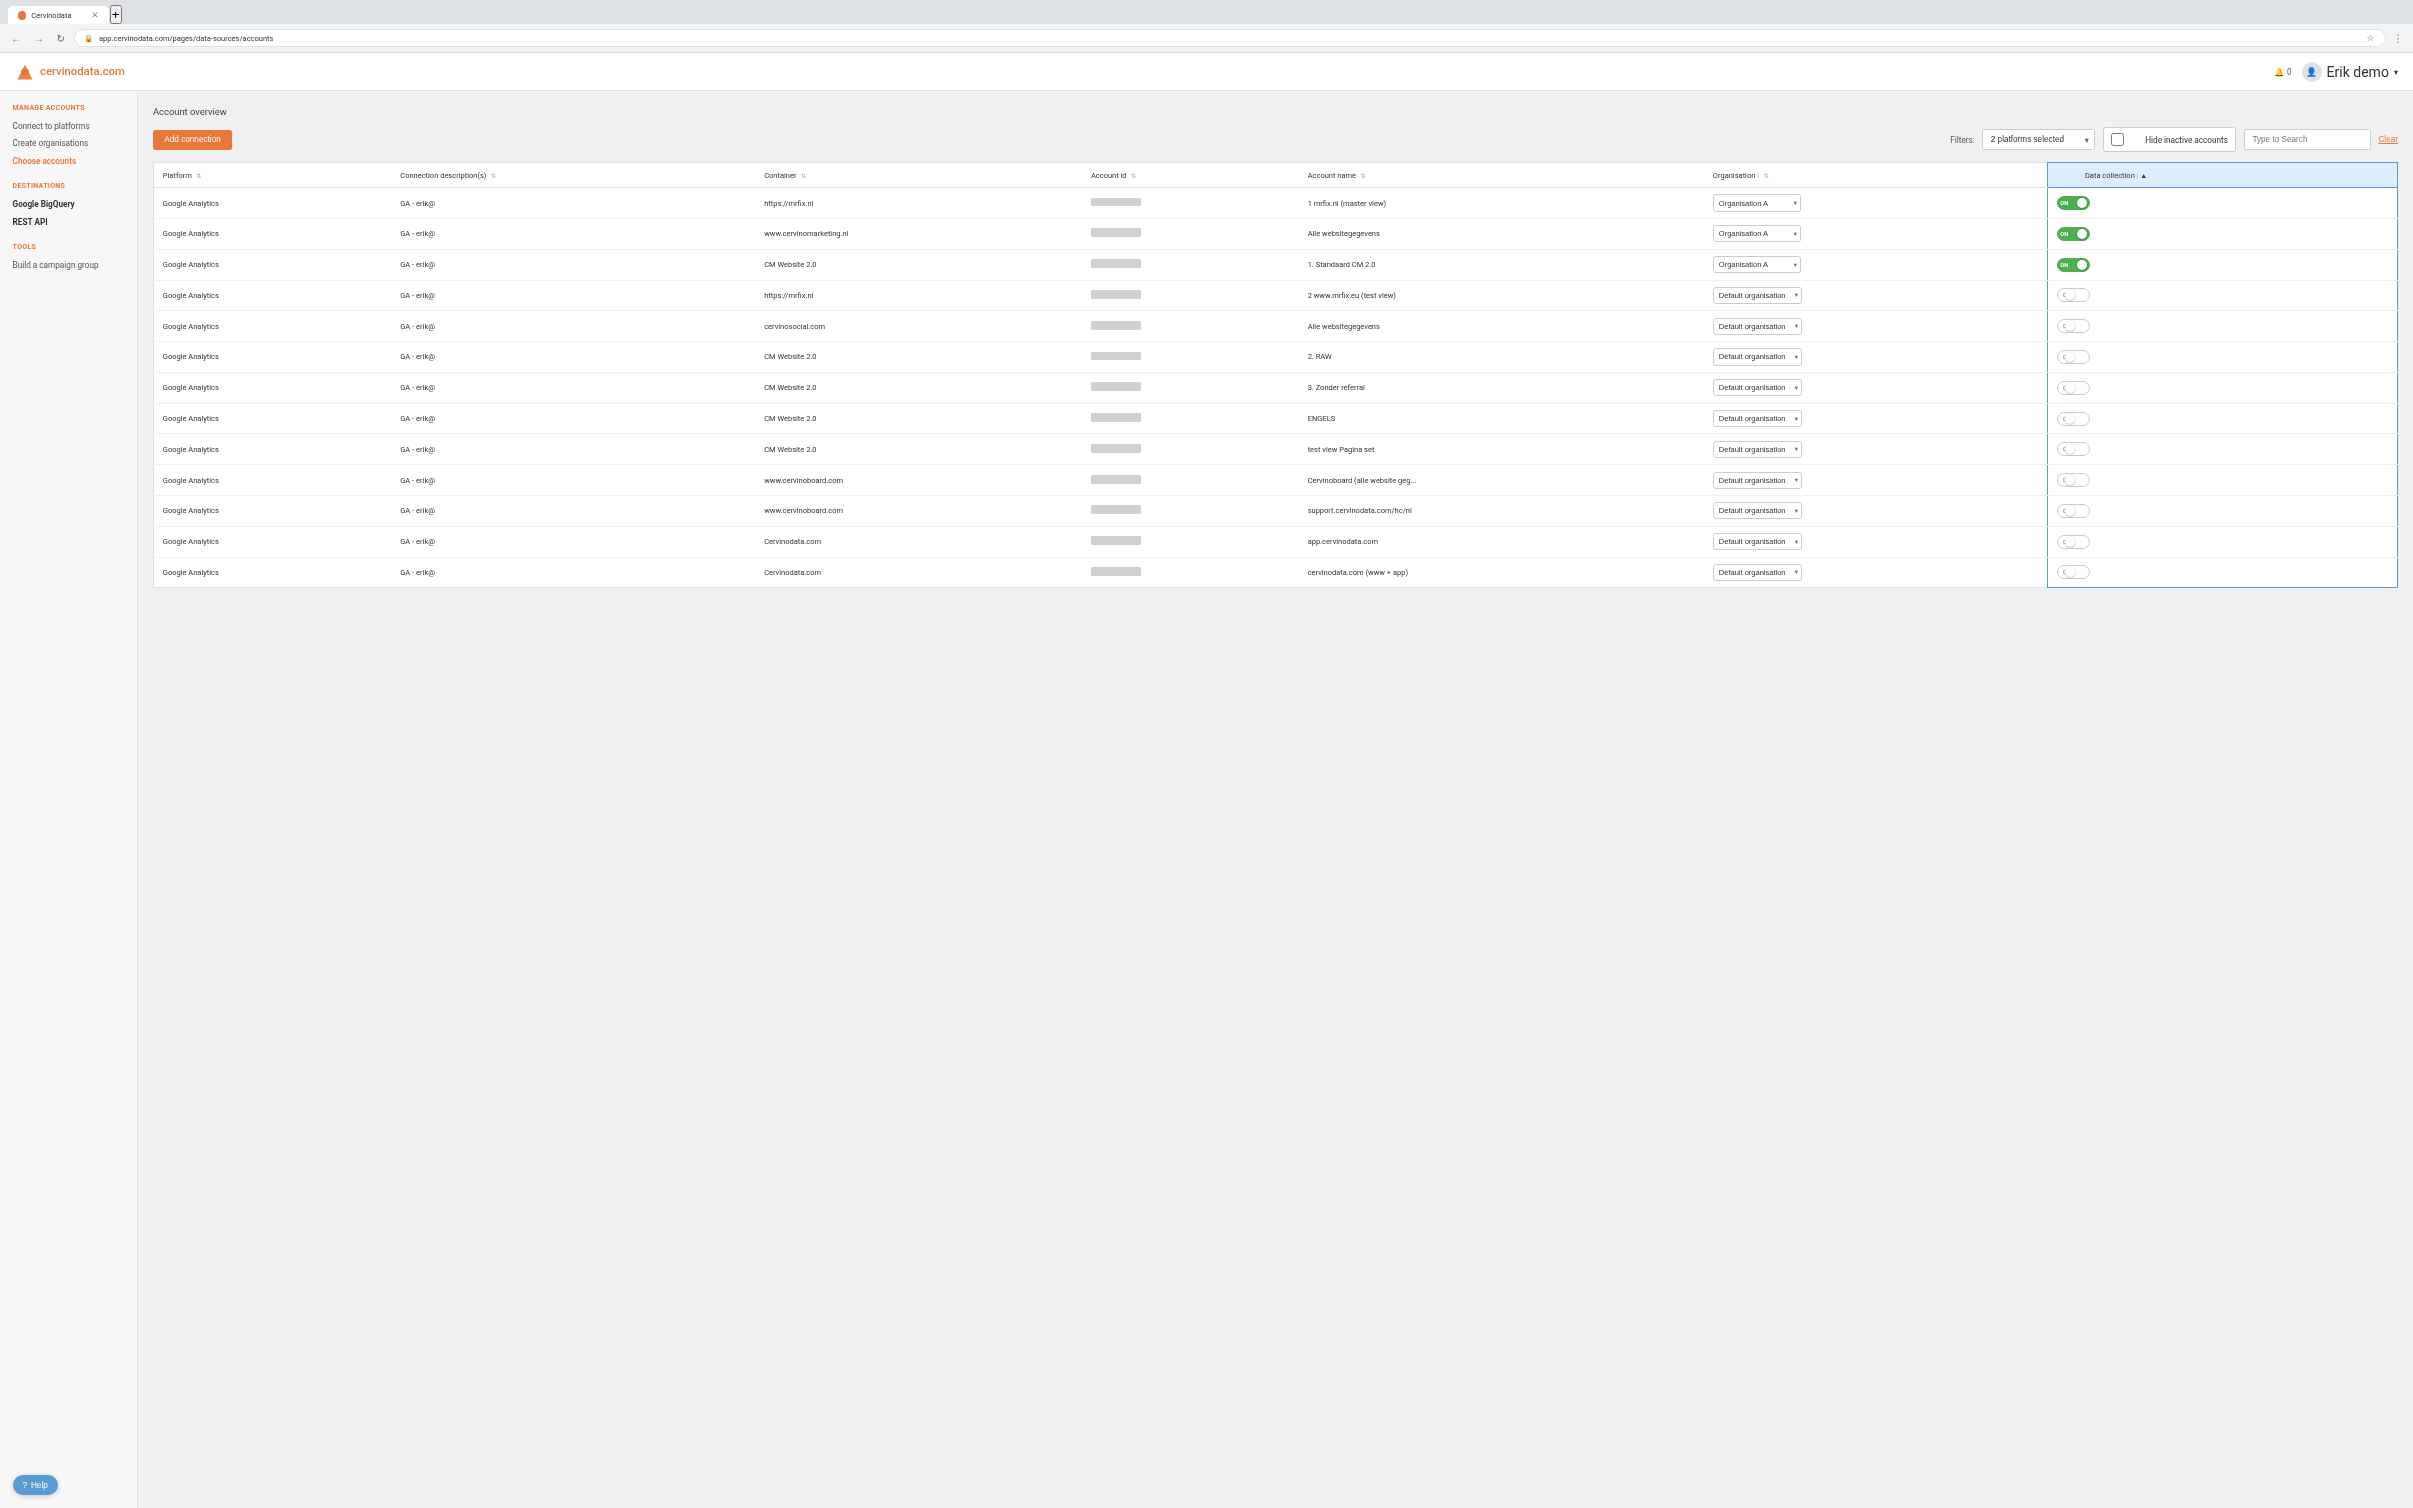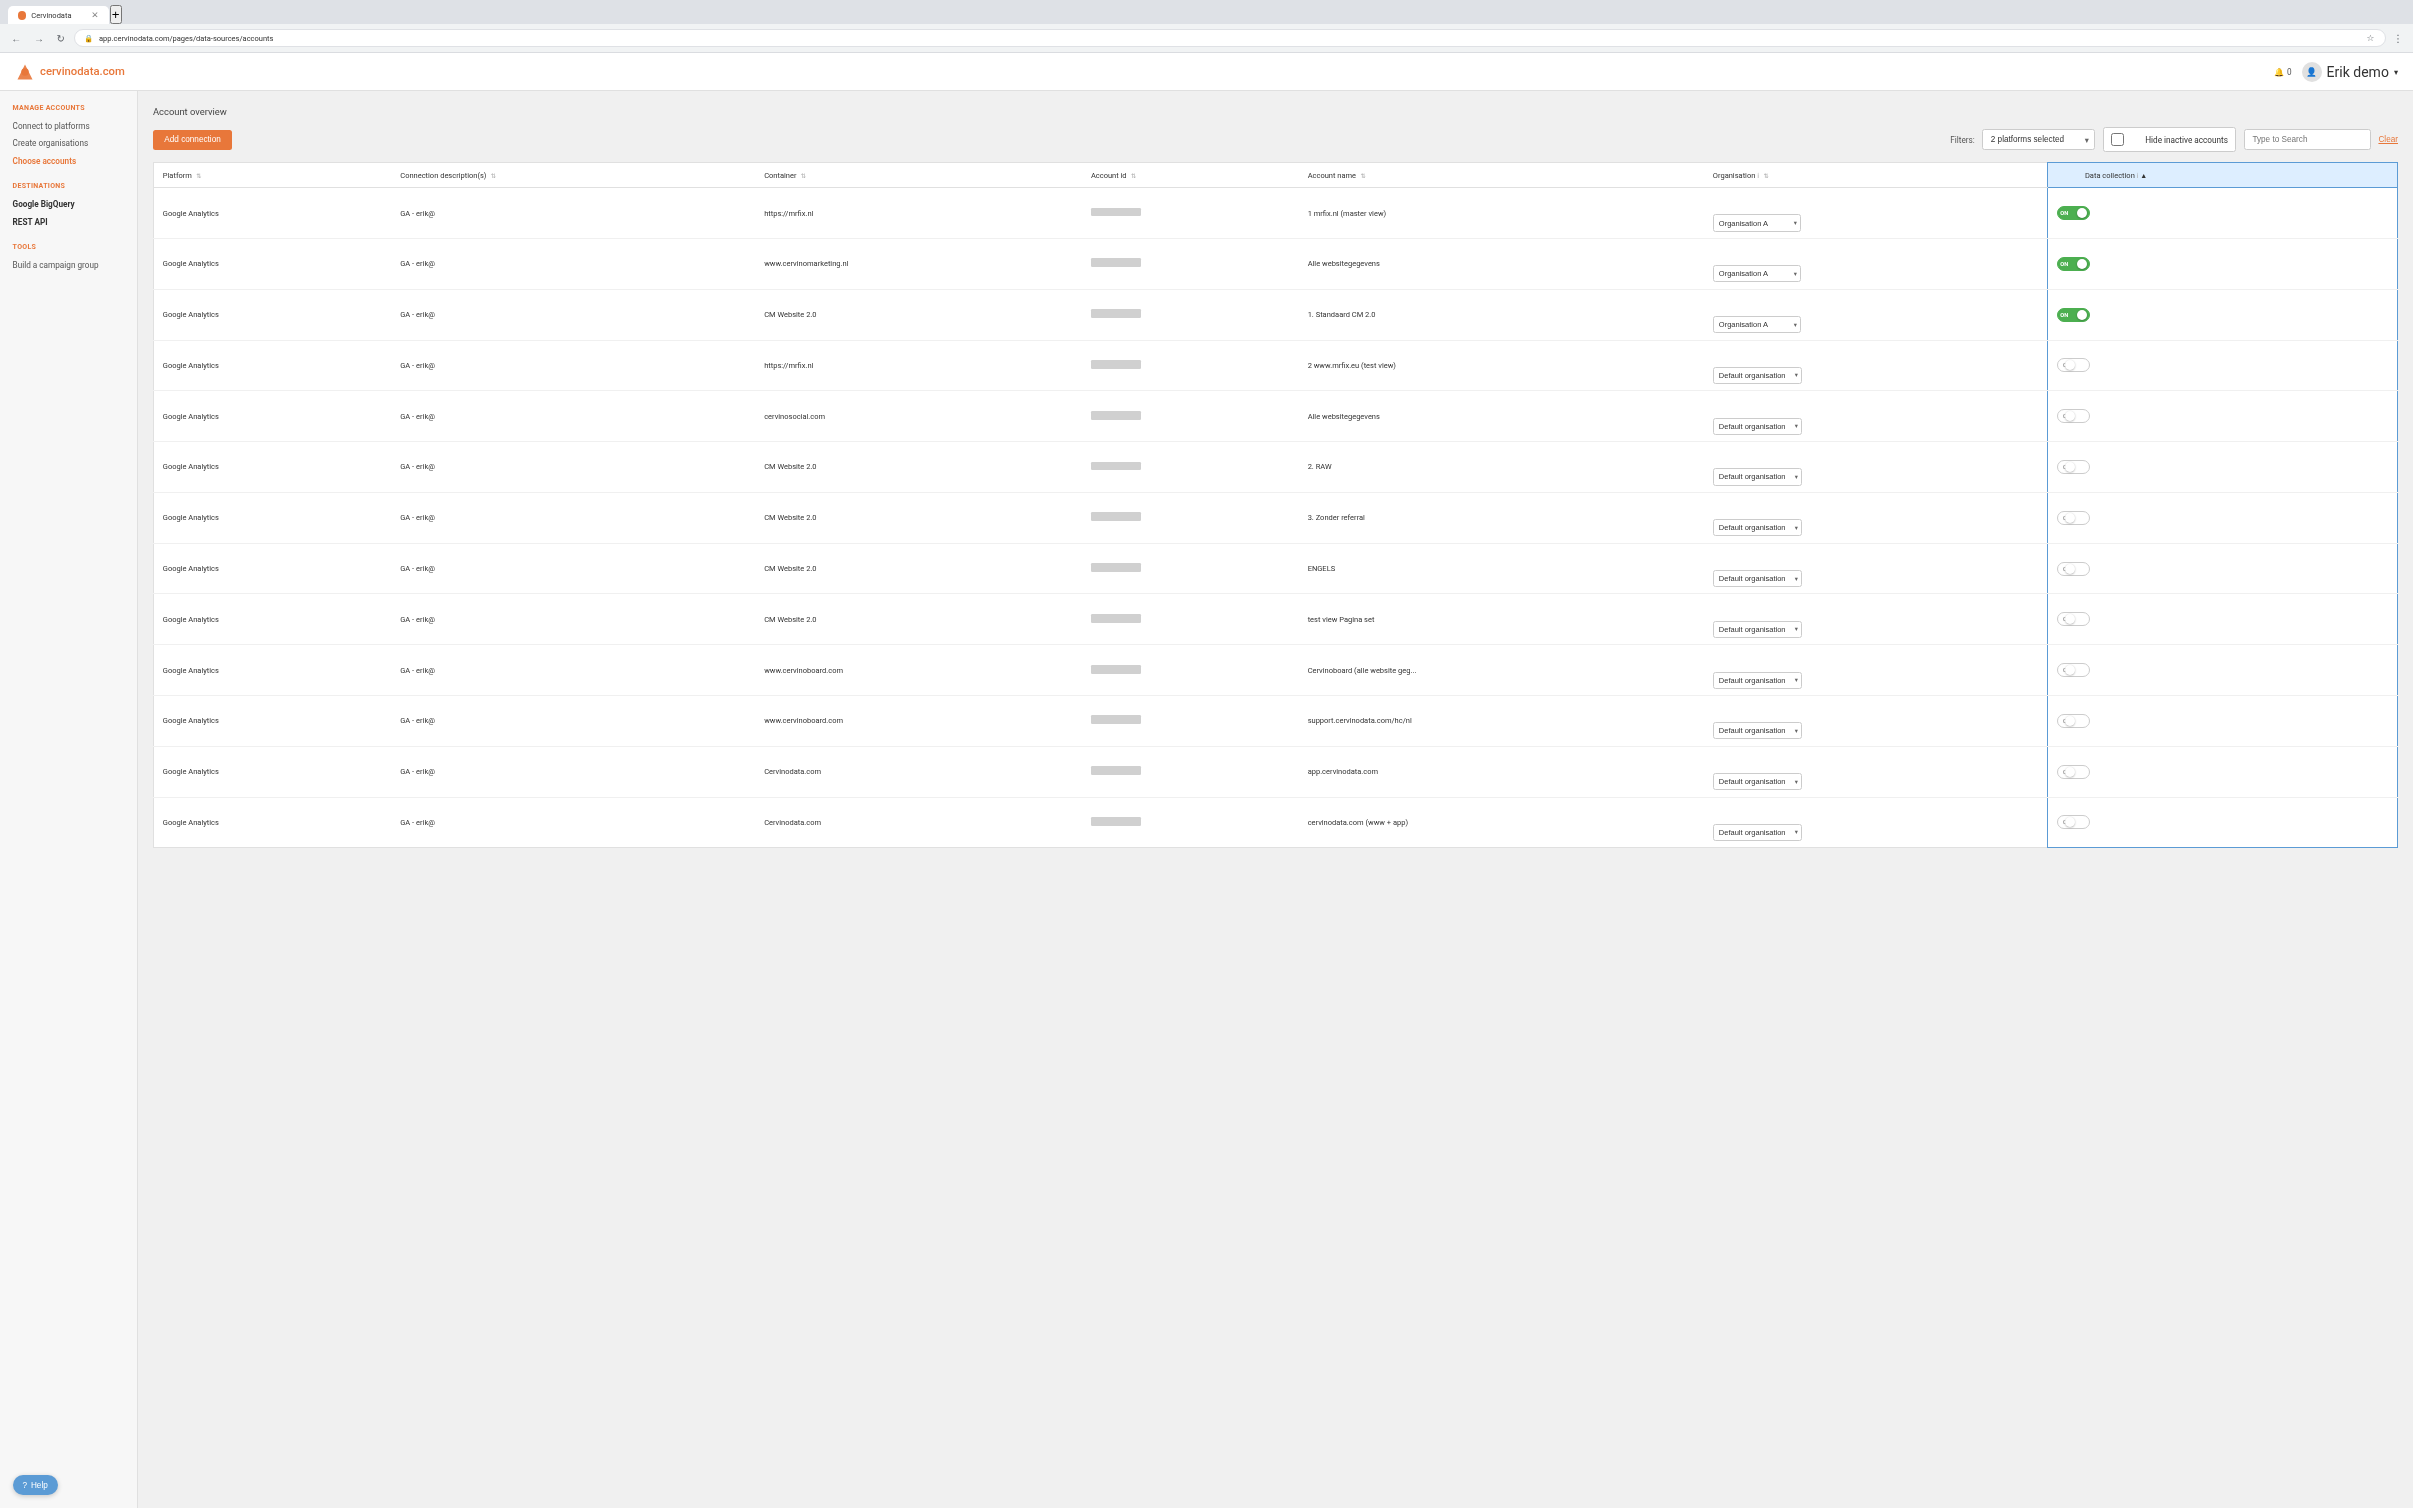--- a/index.html
+++ b/index.html
@@ -61,21 +61,21 @@
     
     .accounts-table { width: 100%; background: #fff; border-radius: 2.5px; border: 0.6px solid #e0e0e0; border-collapse: collapse; }
     .accounts-table th { background: #fff; padding: 7.5px 8.8px; text-align: left; font-size: 7.5px; font-weight: 400; color: #333; border-bottom: 1.3px solid #e0e0e0; white-space: nowrap; cursor: pointer; user-select: none; }
     .accounts-table th .sort-icon { color: #aaa; font-size: 6.3px; margin-left: 2.5px; }
     .accounts-table td { padding: 6.3px 8.8px; border-bottom: 0.6px solid #f0f0f0; font-size: 7.5px; color: #333; vertical-align: middle; }
     .accounts-table tr:last-child td { border-bottom: none; }
     .account-id-placeholder { background: #d0d0d0; height: 8.8px; width: 50px; border-radius: 1.3px; display: inline-block; }
 
     
     .org-select { background: #fff; border: 0.6px solid #ccc; border-radius: 2.5px; padding: 3.1px 15px 3.1px 5px; font-size: 7.5px; color: #333; appearance: none; cursor: pointer; min-width: 88px; }
-    .org-select-wrapper { position: relative; display: inline-block; margin-top: 20px; }
+    .org-select-wrapper { position: relative; display: inline-block; }
     .org-select-wrapper::after { content: '▾'; position: absolute; right: 3.8px; top: 50%; transform: translateY(-50%); color: #666; pointer-events: none; font-size: 6.3px; }
     .toggle { position: relative; display: inline-flex; align-items: center; width: 33px; height: 15px; cursor: pointer; }
     .toggle input { opacity: 0; width: 0; height: 0; }
 
     
     .help-floating { position: fixed; bottom: 12.6px; left: 12.6px; background: #5b9bd5; color: #fff; border: none; border-radius: 12.6px; padding: 5.7px 10px; font-size: 8.2px; cursor: pointer; display: flex; align-items: center; gap: 3.8px; z-index: 100; box-shadow: 0 1.3px 5px rgba(0,0,0,0.2); }
 
     .th-data-collection { background: #e8f4fd; border: 1.3px solid #5b9bd5 !important; }
   </style>
 </head>

